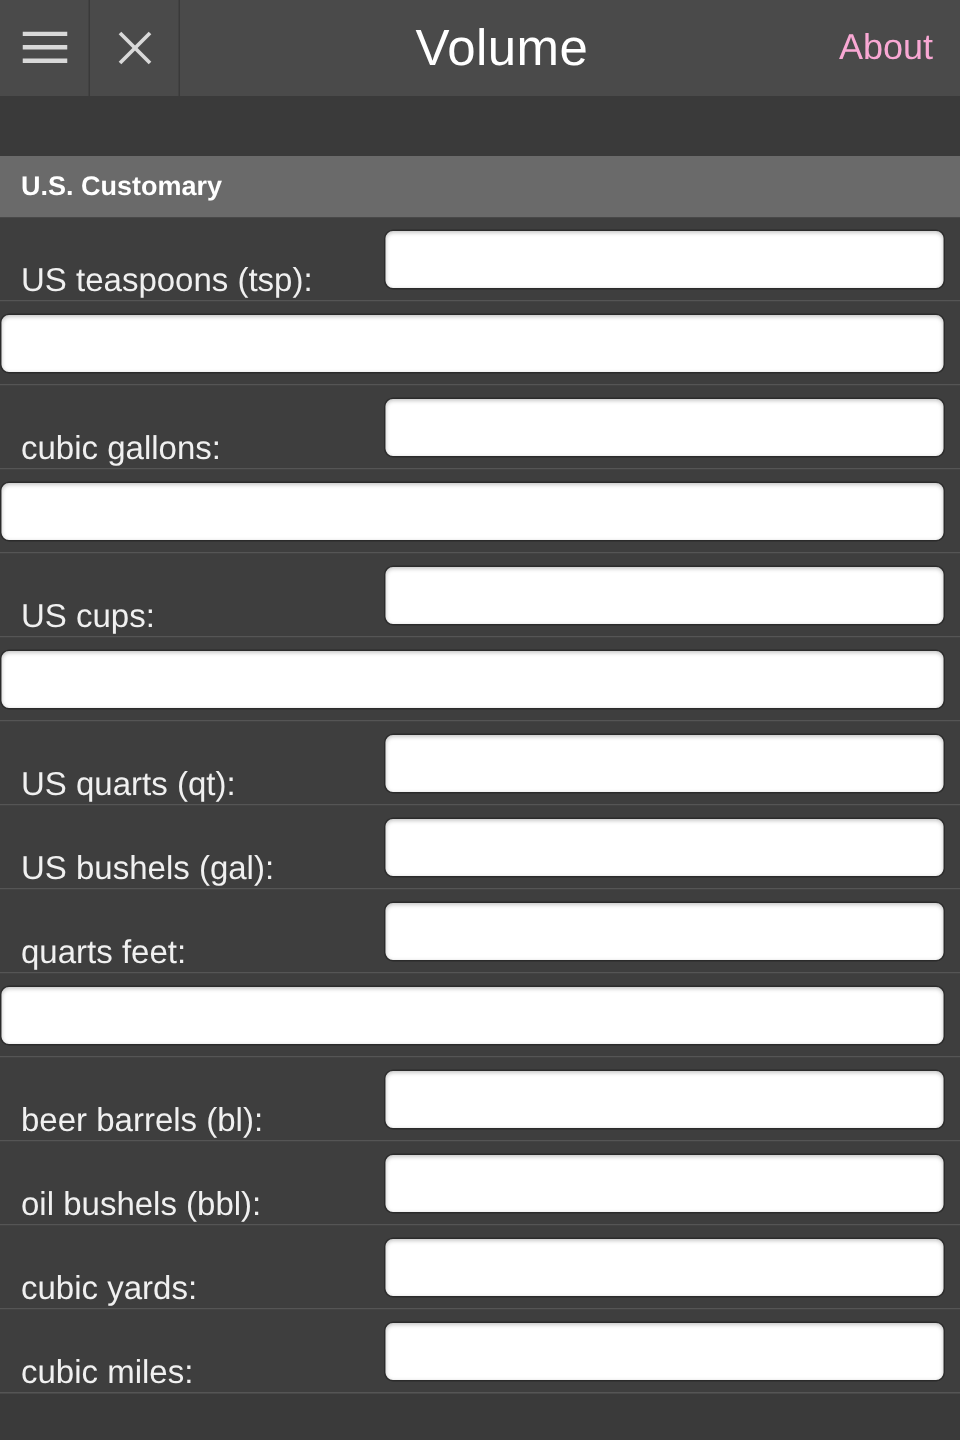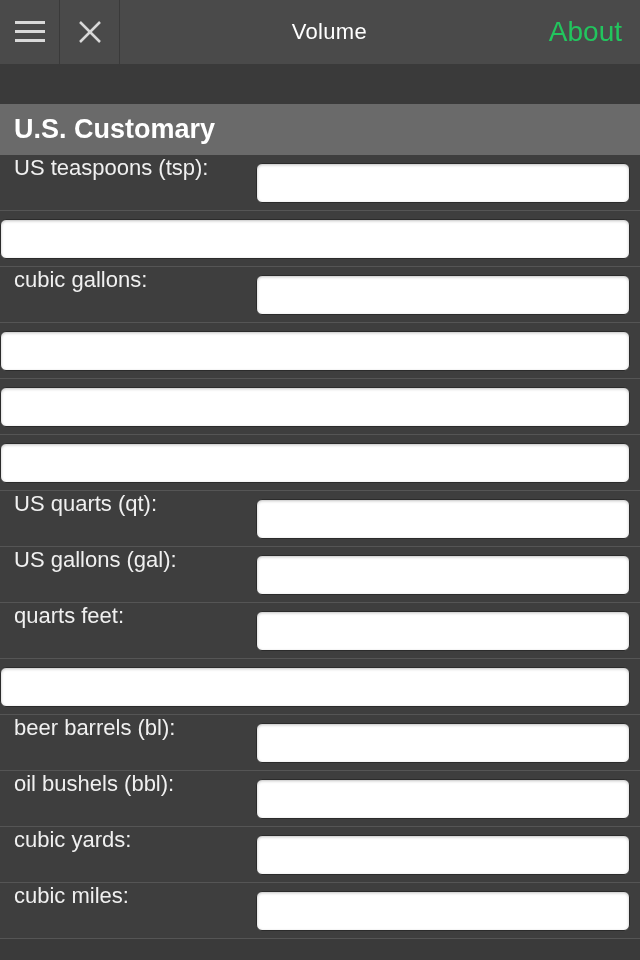--- a/index.html
+++ b/index.html
@@ -17,49 +17,49 @@
     height: 64px;
     display: flex;
     align-items: center;
     justify-content: center;
     border-right: 1px solid #3a3a3a;
     cursor: pointer;
   }
   .tb-title {
     flex: 1;
     text-align: center;
-    font-size: 22px;
+    font-size: 34px;
     font-weight: 300;
     color: #fff;
     letter-spacing: 0.3px;
   }
   .tb-about {
     padding: 0 18px 0 10px;
-    font-size: 28px;
+    font-size: 24px;
     font-weight: 300;
-    color: #22c55e;
+    color: #f9a8d4;
     cursor: pointer;
   }
 
   .spacer {
     height: 40px;
     background: #3a3a3a;
   }
 
   .section-header {
     background: #6a6a6a;
     padding: 10px 14px 10px 14px;
-    font-size: 27px;
+    font-size: 18px;
     font-weight: 700;
     color: #fff;
   }
 
   .row {
     display: flex;
-    align-items: flex-start;
+    align-items: flex-end;
     height: 56px;
     border-bottom: 1px solid #555555;
     background: #3e3e3e;
   }
   .row-label {
     width: 256px;
     padding-left: 14px;
     font-size: 22px;
     font-weight: 300;
     color: #f0f0f0;
@@ -134,40 +134,41 @@
   </div>
 </div>
 
 <div class="row">
   <div class="row-input-wrap">
     <input class="row-input" type="text" value="" style="">
   </div>
 </div>
 
 <div class="row">
+  <div class="row-label">US cups:</div>
   <div class="row-input-wrap">
     <input class="row-input" type="text" value="" style="">
   </div>
 </div>
 
 <div class="row">
   <div class="row-input-wrap">
     <input class="row-input" type="text" value="" style="">
   </div>
 </div>
 
 <div class="row">
   <div class="row-label">US quarts (qt):</div>
   <div class="row-input-wrap">
     <input class="row-input" type="text" value="" style="">
   </div>
 </div>
 
 <div class="row">
-  <div class="row-label">US gallons (gal):</div>
+  <div class="row-label">US bushels (gal):</div>
   <div class="row-input-wrap">
     <input class="row-input" type="text" value="" style="">
   </div>
 </div>
 
 <div class="row">
   <div class="row-label">quarts feet:</div>
   <div class="row-input-wrap">
     <input class="row-input" type="text" value="" style="">
   </div>

